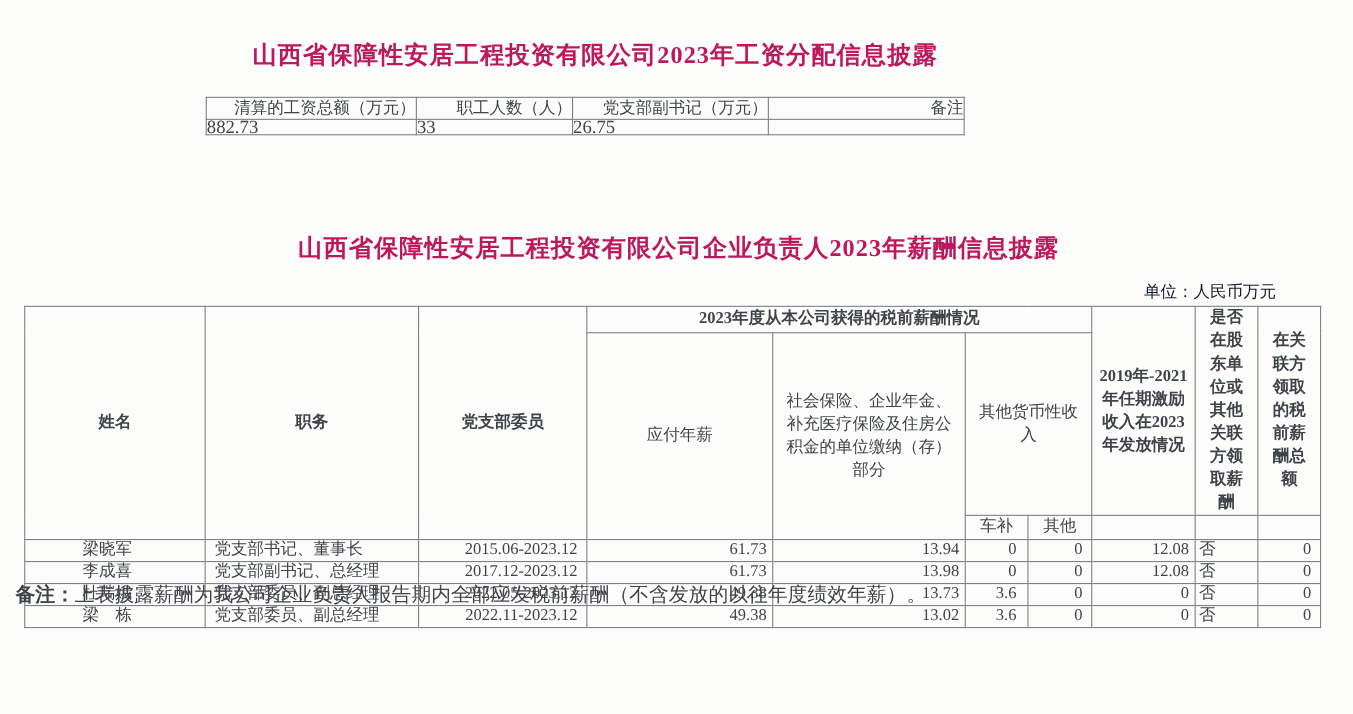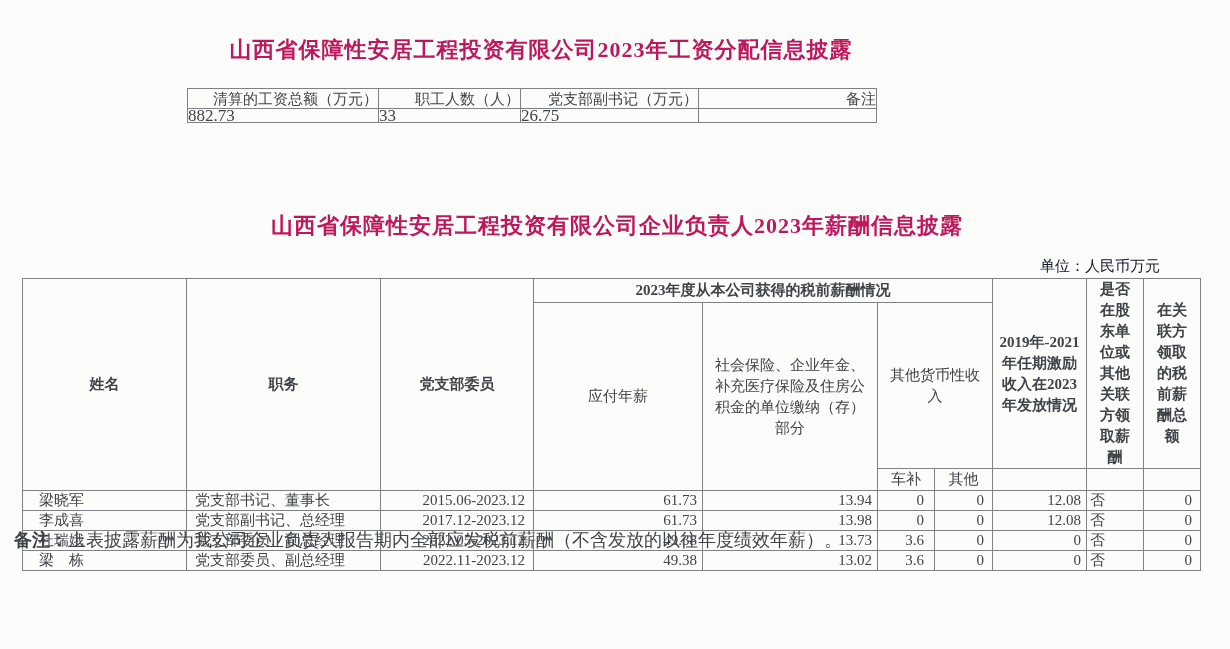--- a/index.html
+++ b/index.html
@@ -58,21 +58,21 @@
     line-height: 13px;
   }
 
   
   #t2 { left: 22px; top: 278px; width: 1178px; }
   #t2 th { text-align: center; line-height: 21px; padding: 0 6px; vertical-align: middle; }
   tr.hr-a th { height: 24px; font-weight: bold; }
   tr.hr-b th { height: 122px; }
   tr.hr-c th, tr.hr-c td { height: 21px; }
   #t2 td.dcell { height: 20px; line-height: 19px; font-size: 15px; }
-  td.c-name  { text-align: left;  padding-left: 16px; }
+  td.c-name  { text-align: left;  padding-left: 52px; }
   td.c-pos   { text-align: left;  padding-left: 8px;  }
   td.c-ten   { text-align: right; padding-right: 8px; }
   td.c-num   { text-align: right; padding-right: 5px; }
   td.pr10    { padding-right: 10px; }
   td.pr8     { padding-right: 8px;  }
   td.c-flag  { text-align: left;  padding-left: 3px;  }
   th.th-wrap { line-height: 21px; }
   th.th-incentive { padding: 0 6px; }
 
   

